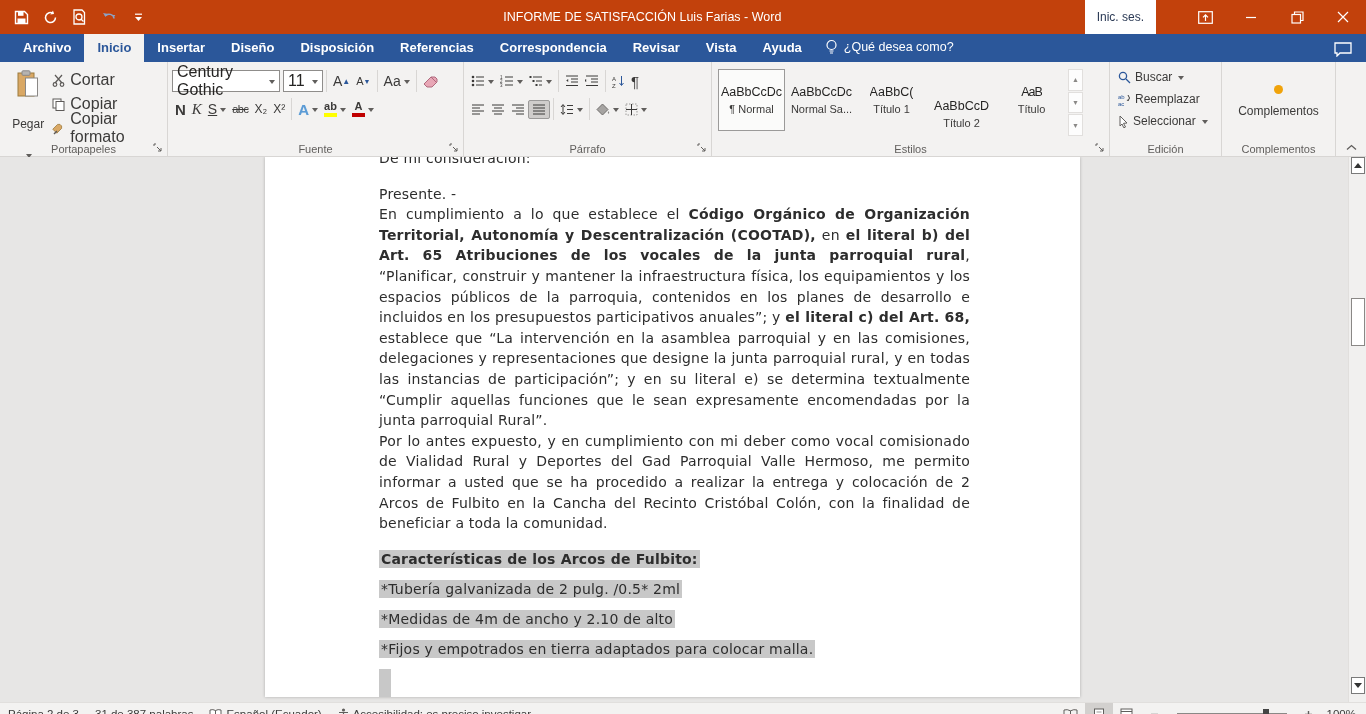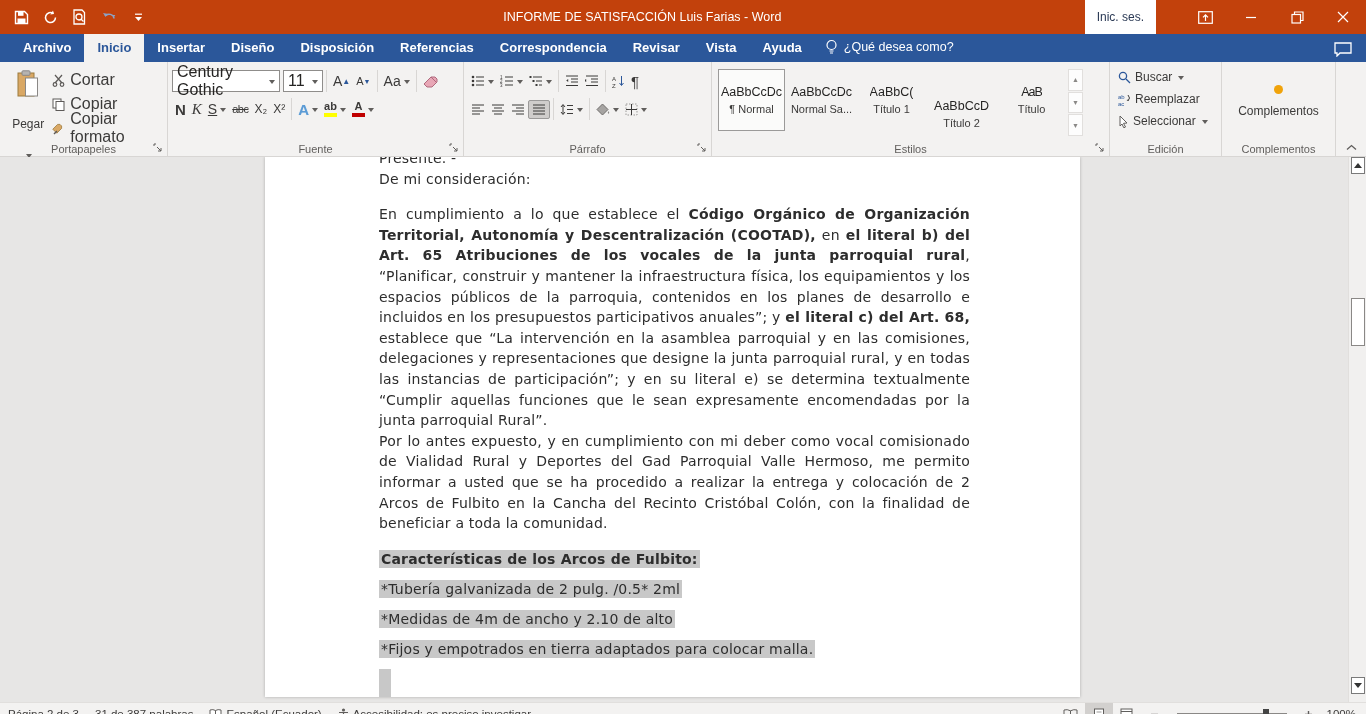--- a/index.html
+++ b/index.html
@@ -528,22 +528,22 @@
       <svg width="11" height="7" viewBox="0 0 11 7">
           <path d="M1 5.5 L5.5 1.5 10 5.5" fill="none" stroke="#605e5c" stroke-width="1.3"></path>
         </svg>
     </span>
   </div>
 </div>
 
 <div class="canvas">
   <div class="page">
     <div class="doc">
+        <div class="para k-body"><span>De mi consideración:</span></div>
         <div class="para k-flow"><span>Presente. -</span></div>
-        <div class="para k-body"><span>De mi consideración:</span></div>
         <div class="para k-flow just"><span>En cumplimiento a lo que establece el </span><span style="font-weight: 700;">Código Orgánico de Organización Territorial, Autonomía y Descentralización (COOTAD),</span><span> en </span><span style="font-weight: 700;">el literal b) del Art. 65 Atribuciones de los vocales de la junta parroquial rural</span><span>, “Planificar, construir y mantener la infraestructura física, los equipamientos y los espacios públicos de la parroquia, contenidos en los planes de desarrollo e incluidos en los presupuestos participativos anuales”; y </span><span style="font-weight: 700;">el literal c) del Art. 68,</span><span> establece que “La intervención en la asamblea parroquial y en las comisiones, delegaciones y representaciones que designe la junta parroquial rural, y en todas las instancias de participación”; y en su literal e) se determina textualmente “Cumplir aquellas funciones que le sean expresamente encomendadas por la junta parroquial Rural”.</span></div>
         <div class="para k-body just"><span>Por lo antes expuesto, y en cumplimiento con mi deber como vocal comisionado de Vialidad Rural y Deportes del Gad Parroquial Valle Hermoso, me permito informar a usted que se ha procedido a realizar la entrega y colocación de 2 Arcos de Fulbito en la Cancha del Recinto Cristóbal Colón, con la finalidad de beneficiar a toda la comunidad.</span></div>
         <div class="para k-bullet"><span class="sel"><span style="font-weight: 700;">Características de los Arcos de Fulbito:</span></span></div>
         <div class="para k-bullet"><span class="sel"><span>*Tubería galvanizada de 2 pulg. /0.5* 2ml</span></span></div>
         <div class="para k-bullet"><span class="sel"><span>*Medidas de 4m de ancho y 2.10 de alto</span></span></div>
         <div class="para k-bullet"><span class="sel"><span>*Fijos y empotrados en tierra adaptados para colocar malla.</span></span></div>
         <div class="para k-empty"><span class="selblock"></span></div>
       </div>
   </div>
 </div>

